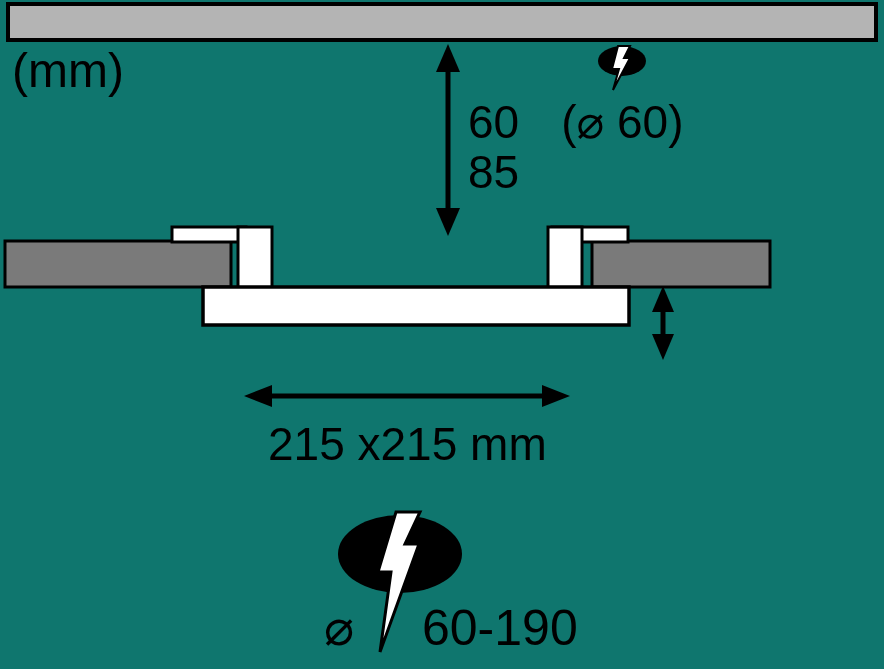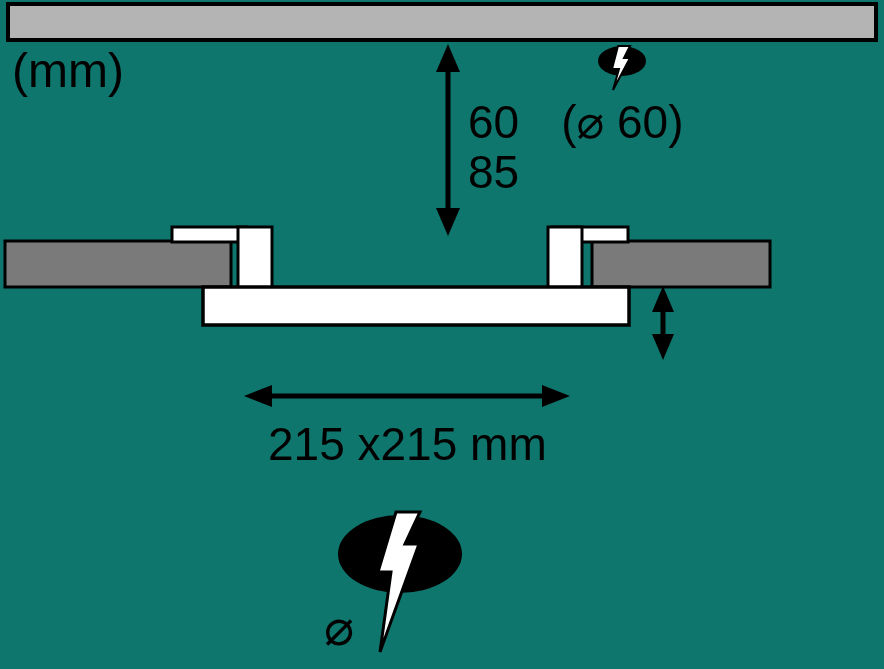--- a/index.html
+++ b/index.html
@@ -95,14 +95,15 @@
     <span>(⌀ 60)</span>
   </div>
   <div class="dim-text depth-row" style="left:468px; top:148px;">
     <span>85</span>
   </div>
 
 
   <div class="dim-text" style="left:268px; top:420px;">215 x215 mm</div>
 
   <div class="dim-text big" style="left:324px; top:602px;">⌀</div>
+  <div class="dim-text big" style="left:422px; top:602px;">60-190</div>
 
 </div>
 
 </body></html>

